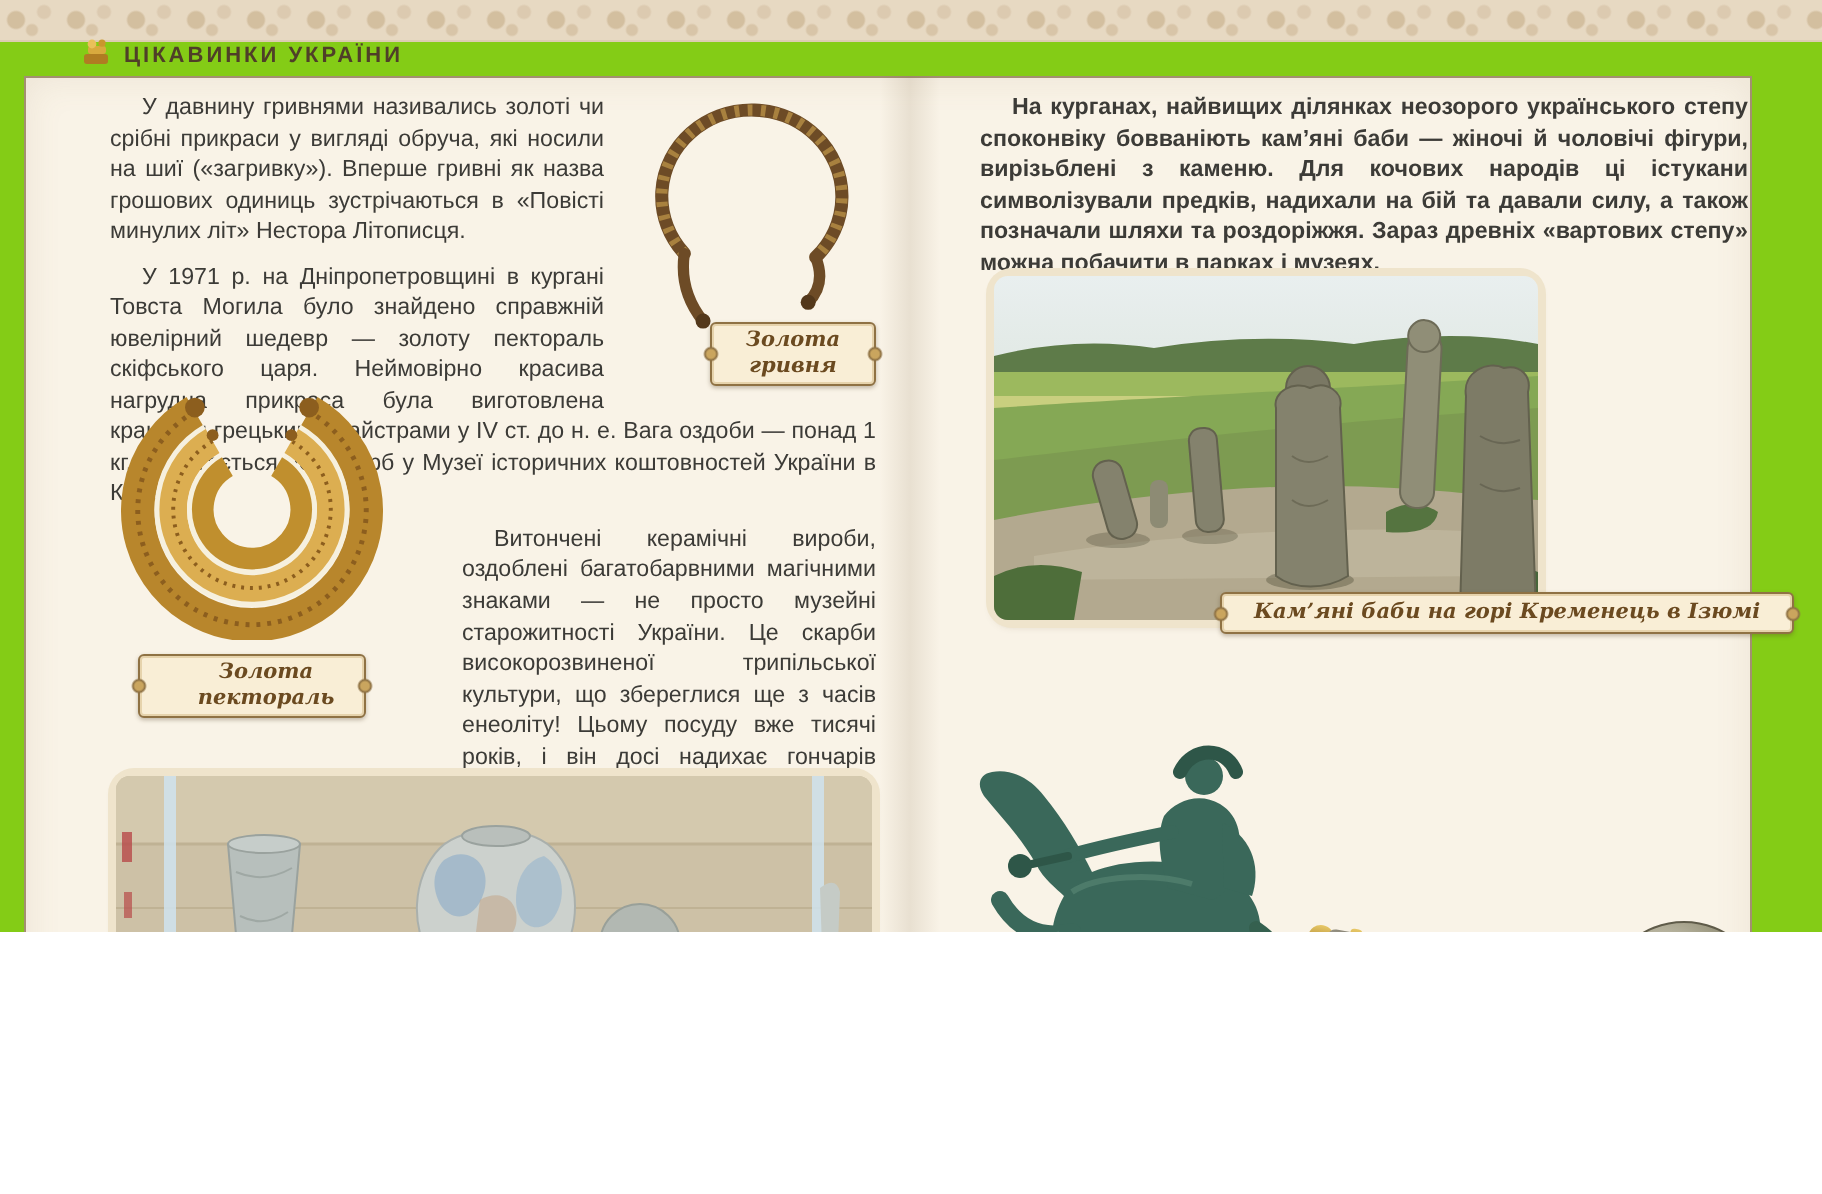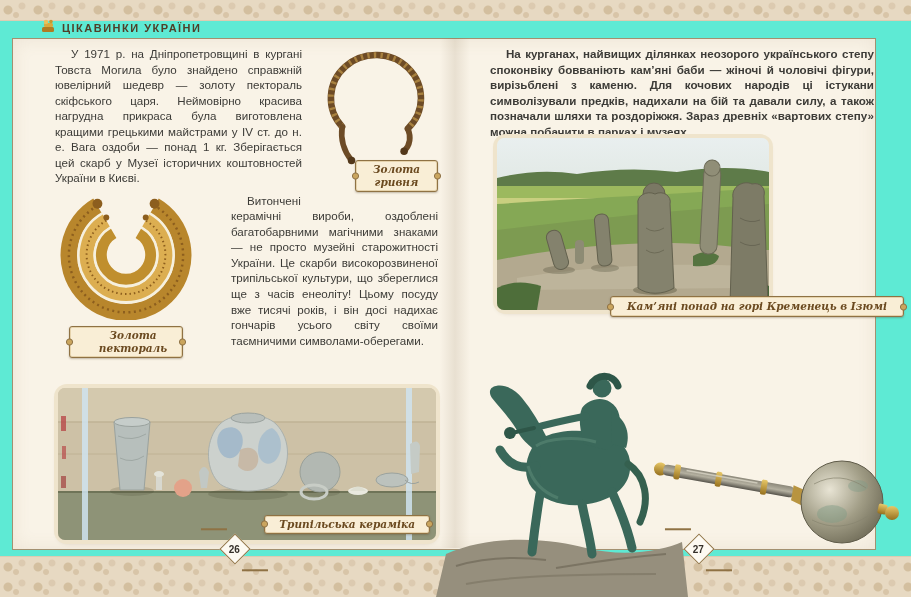--- a/index.html
+++ b/index.html
@@ -1,19 +1,19 @@
 <!DOCTYPE html>
 <html lang="uk"><head>
 <meta charset="utf-8">
 <style>
   html,body{margin:0;padding:0;}
   body{font-family:"Liberation Sans",sans-serif;}
   #spread{
-    position:relative;width:911px;height:597px;overflow:hidden;
-    background:#5eead4;
+    position:relative;width:911px;height:466px;overflow:hidden;
+    background:#84cc16;
   }
   
   .ornament-strip{
     position:absolute;left:0;width:911px;background:#e7d9c2;
     background-image:
       radial-gradient(circle at 8px 10px, #d3bf9f 4px, rgba(0,0,0,0) 5px),
       radial-gradient(circle at 22px 6px, #dccab0 3px, rgba(0,0,0,0) 4px),
       radial-gradient(circle at 16px 15px, #d8c5a8 2.5px, rgba(0,0,0,0) 3.5px);
     background-size:30px 20px;
   }
@@ -122,20 +122,21 @@
           <path d="M30 86 A48 46 0 1 1 100 88" fill="none" stroke="#6d4b26" stroke-width="7" stroke-linecap="round"></path>
           <path d="M30 86 A48 46 0 1 1 100 88" fill="none" stroke="#a8813f" stroke-width="6" stroke-linecap="butt" stroke-dasharray="2.5 4.5"></path>
           <path d="M30 86 C28 100 32 112 40 122" fill="none" stroke="#6d4b26" stroke-width="6" stroke-linecap="round"></path>
           <path d="M100 88 C104 98 102 106 96 112" fill="none" stroke="#6d4b26" stroke-width="6" stroke-linecap="round"></path>
           <circle cx="40" cy="122" r="4" fill="#53381b"></circle>
           <circle cx="96" cy="112" r="4" fill="#53381b"></circle>
         </svg>
       </span>
       <div class="plaque plaque-hryvnia">Золота гривня</div>
     </div>
+    <p class="para">У давнину гривнями називались золоті чи срібні прикраси у вигляді обруча, які носили на шиї («загривку»). Вперше гривні як назва грошових одиниць зустрічаються в «Повісті минулих літ» Нестора Літописця.</p>
     <p class="para">У 1971 р. на Дніпропетровщині в кургані Товста Могила було знайдено справжній ювелірний шедевр — золоту пектораль скіфського царя. Неймовірно красива нагрудна прикраса була виготовлена кращими грецькими майстрами у IV ст. до н. е. Вага оздоби — понад 1 кг. Зберігається цей скарб у Музеї історичних коштовностей України в Києві.</p>
     <p class="para para-ceramics">Витончені керамічні вироби, оздоблені багатобарвними магічними знаками — не просто музейні старожитності України. Це скарби високорозвиненої трипільської культури, що збереглися ще з часів енеоліту! Цьому посуду вже тисячі років, і він досі надихає гончарів усього світу своїми таємничими символами-оберегами.</p>
   </div>
 
   <div class="fig-pectoral">
     <span>
       <svg width="168" height="130" viewBox="0 0 170 132">
         <g transform="translate(0,-6)">
           <path d="M56 22 A58 58 0 1 0 114 22" fill="none" stroke="#b8862c" stroke-width="17"></path>
           <path d="M61 30 A48 48 0 1 0 109 30" fill="none" stroke="#f6f0de" stroke-width="3"></path>
@@ -230,21 +231,21 @@
       <path d="M141 66 C139 58 150 52 158 56 C166 52 175 58 173 66 L177 150 C166 157 150 157 141 150 Z" fill="#84826d" stroke="#63614e"></path>
       <path d="M149 90 q8 6 18 0 M149 112 q8 6 18 0" stroke="#6d6b57" fill="none"></path>
       <g transform="rotate(3 213 70)">
           <rect x="205" y="28" width="17" height="88" rx="8" fill="#908e77" stroke="#6d6b57"></rect>
           <circle cx="213" cy="30" r="8" fill="#908e77" stroke="#6d6b57"></circle>
         </g>
       <path d="M236 60 C234 48 247 42 255 46 C263 44 269 50 267 58 L271 168 L233 168 Z" fill="#7d7b66" stroke="#63614e"></path>
       <path d="M243 80 q10 6 20 2 M243 104 q10 6 20 2" stroke="#686654" fill="none"></path>
     </svg>
   </div>
-  <div class="plaque plaque-babas">Кам’яні понад на горі Кременець в Ізюмі</div>
+  <div class="plaque plaque-babas">Кам’яні баби на горі Кременець в Ізюмі</div>
 
 
   <div class="statue">
     <svg width="252" height="281" viewBox="0 0 252 281">
       <path d="M10 238 C60 216 120 224 150 232 C190 242 228 234 246 226 L252 281 L0 281 Z" fill="#968f7d"></path>
       <path d="M20 250 q40 -12 90 -6 M120 252 q60 -10 110 -14" stroke="#7b7463" fill="none" stroke-width="2"></path>
       <path d="M30 268 q50 -10 190 -10" stroke="#857e6c" fill="none" stroke-width="2"></path>
       <g fill="#3a685a" stroke="none">
         <path d="M96 132 C88 146 88 162 96 172 C108 186 132 192 152 188 C176 184 192 172 194 154 C196 138 188 126 172 120 C150 112 124 114 110 120 C104 108 96 94 86 82 C80 74 70 68 60 70 C54 71 52 76 56 82 C64 92 74 102 82 116 C86 124 92 128 96 132 Z"></path>
         <path d="M146 92 C152 84 164 80 174 86 C184 92 186 104 182 118 C180 126 176 132 170 134 L148 128 C144 114 142 102 146 92 Z"></path>

